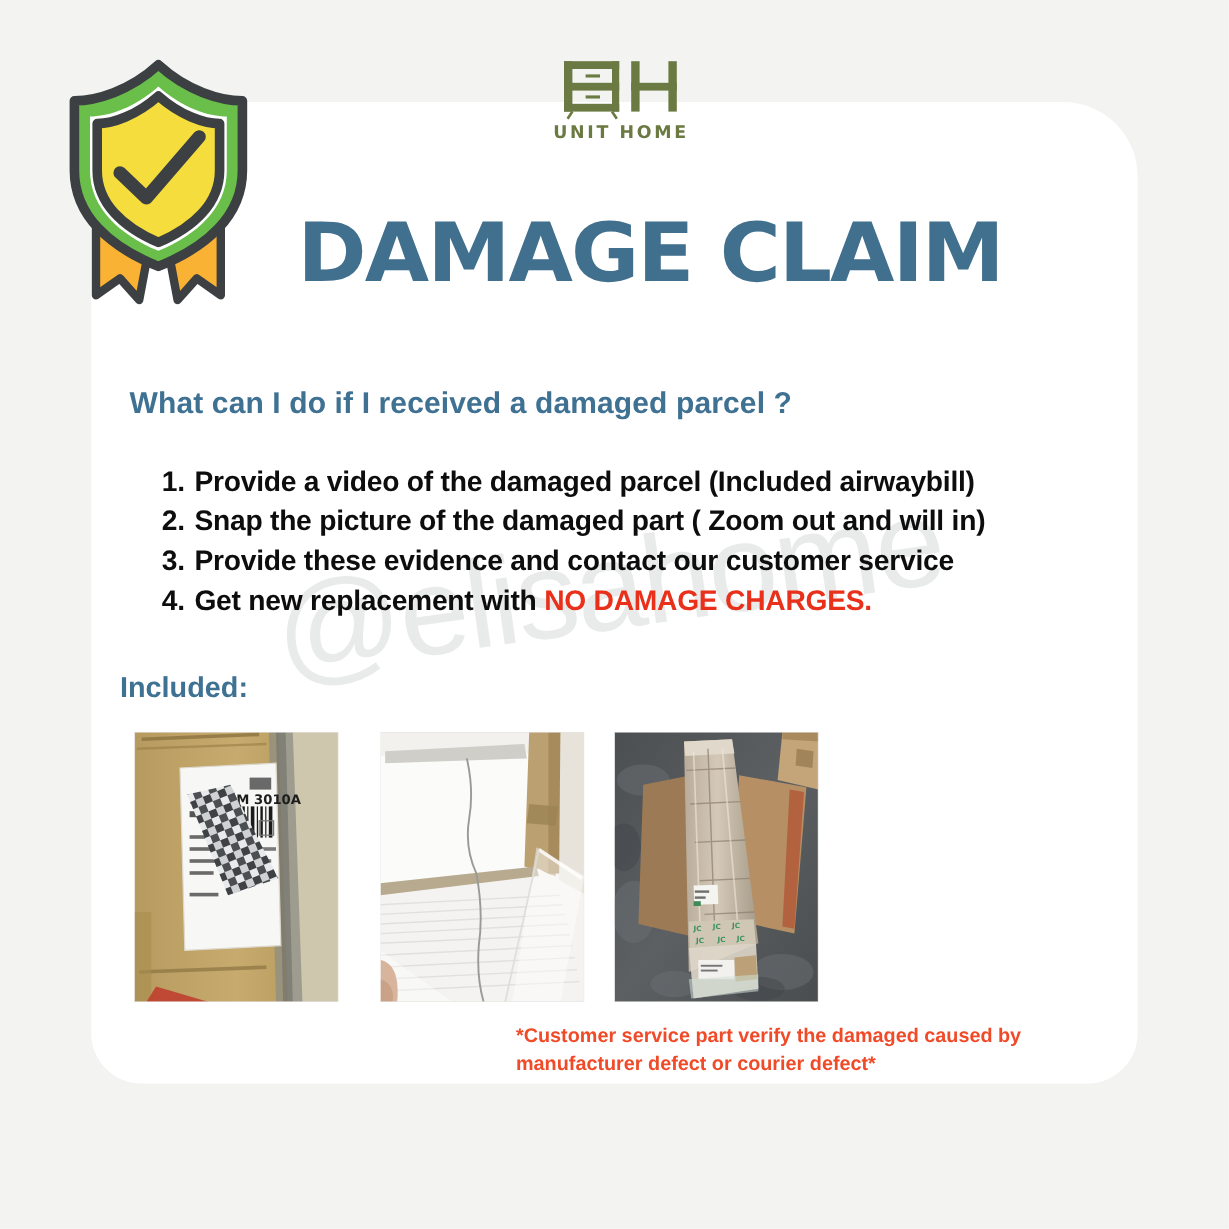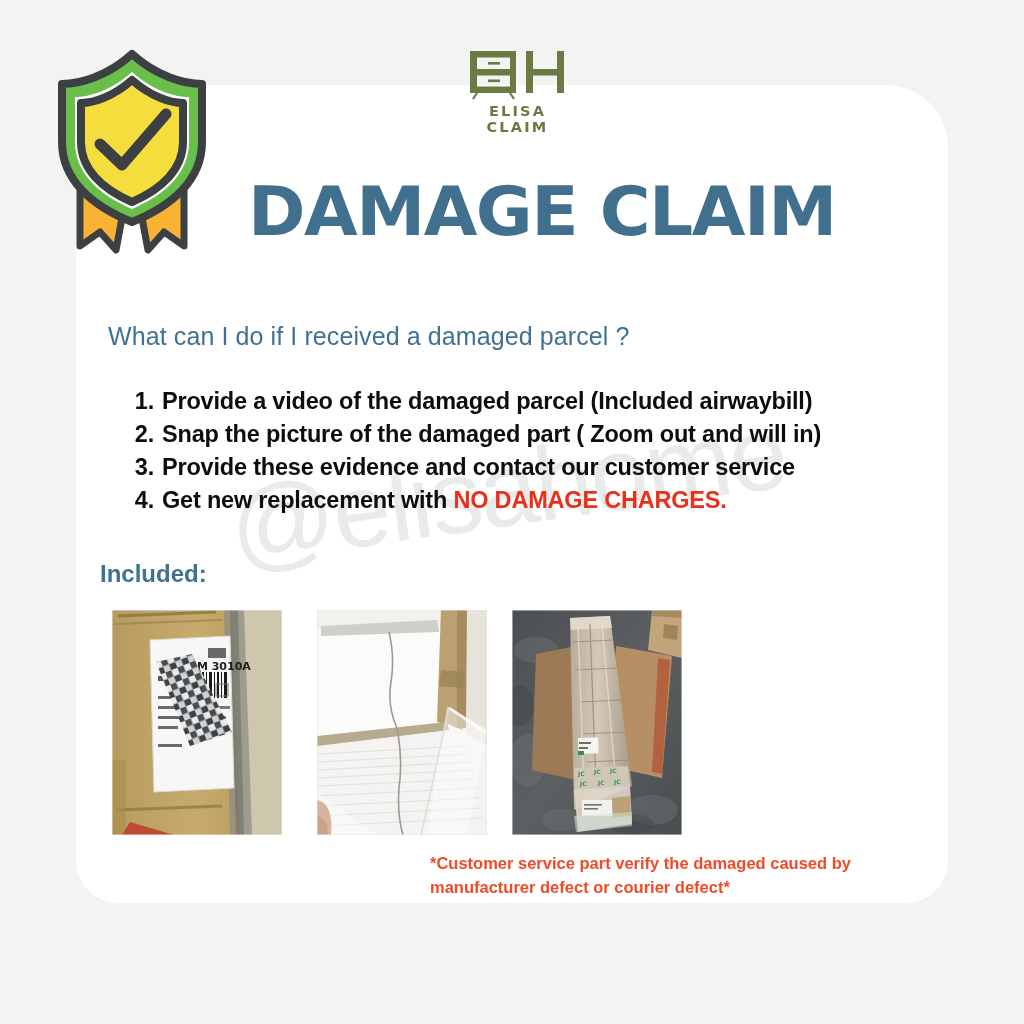--- a/index.html
+++ b/index.html
@@ -91,21 +91,21 @@
     transform-origin: left center;
     z-index: 7;
   }
 
   
   #question {
     position: absolute;
     left: 108px;
     top: 322px;
     font-size: 25px;
-    font-weight: 400;
+    font-weight: 700;
     color: #3f7193;
     letter-spacing: 0.1px;
     z-index: 7;
   }
 
   
   #steps {
     position: absolute;
     left: 124px;
     top: 388px;
@@ -188,21 +188,21 @@
     <rect x="22" y="14" width="12" height="2.6" fill="#6b7a42"></rect>
     <rect x="22" y="31.5" width="12" height="2.6" fill="#6b7a42"></rect>
 
     <rect x="60" y="3" width="7" height="42" fill="#6b7a42"></rect>
     <rect x="60" y="21" width="38" height="6.5" fill="#6b7a42"></rect>
     <rect x="91" y="3" width="7" height="42" fill="#6b7a42"></rect>
 
     <path d="M11 45 L7 51" stroke="#6b7a42" stroke-width="2.2" fill="none"></path>
     <path d="M44 45 L48 51" stroke="#6b7a42" stroke-width="2.2" fill="none"></path>
   </svg>
-  <span id="logo-word">ELISA CLAIM</span>
+  <span id="logo-word">UNIT HOME</span>
 </div>
 
 <svg id="badge" viewBox="0 0 180 215">
 
   <path d="M38 132 L38 200 L58 186 L74 204 L86 140 Z" fill="#f9b233" stroke="#3c4043" stroke-width="7" stroke-linejoin="round"></path>
   <path d="M142 132 L142 200 L122 186 L106 204 L94 140 Z" fill="#f9b233" stroke="#3c4043" stroke-width="7" stroke-linejoin="round"></path>
 
   <path d="M90 8 C66 30 38 38 20 38 L20 96 C20 134 50 160 90 176 C130 160 160 134 160 96 L160 38 C142 38 114 30 90 8 Z" fill="#6abf4b" stroke="#3c4043" stroke-width="8" stroke-linejoin="round"></path>
 
   <path d="M90 26 C70 44 48 51 33 51 L33 96 C33 127 57 149 90 163 C123 149 147 127 147 96 L147 51 C132 51 110 44 90 26 Z" fill="#ffffff"></path>

